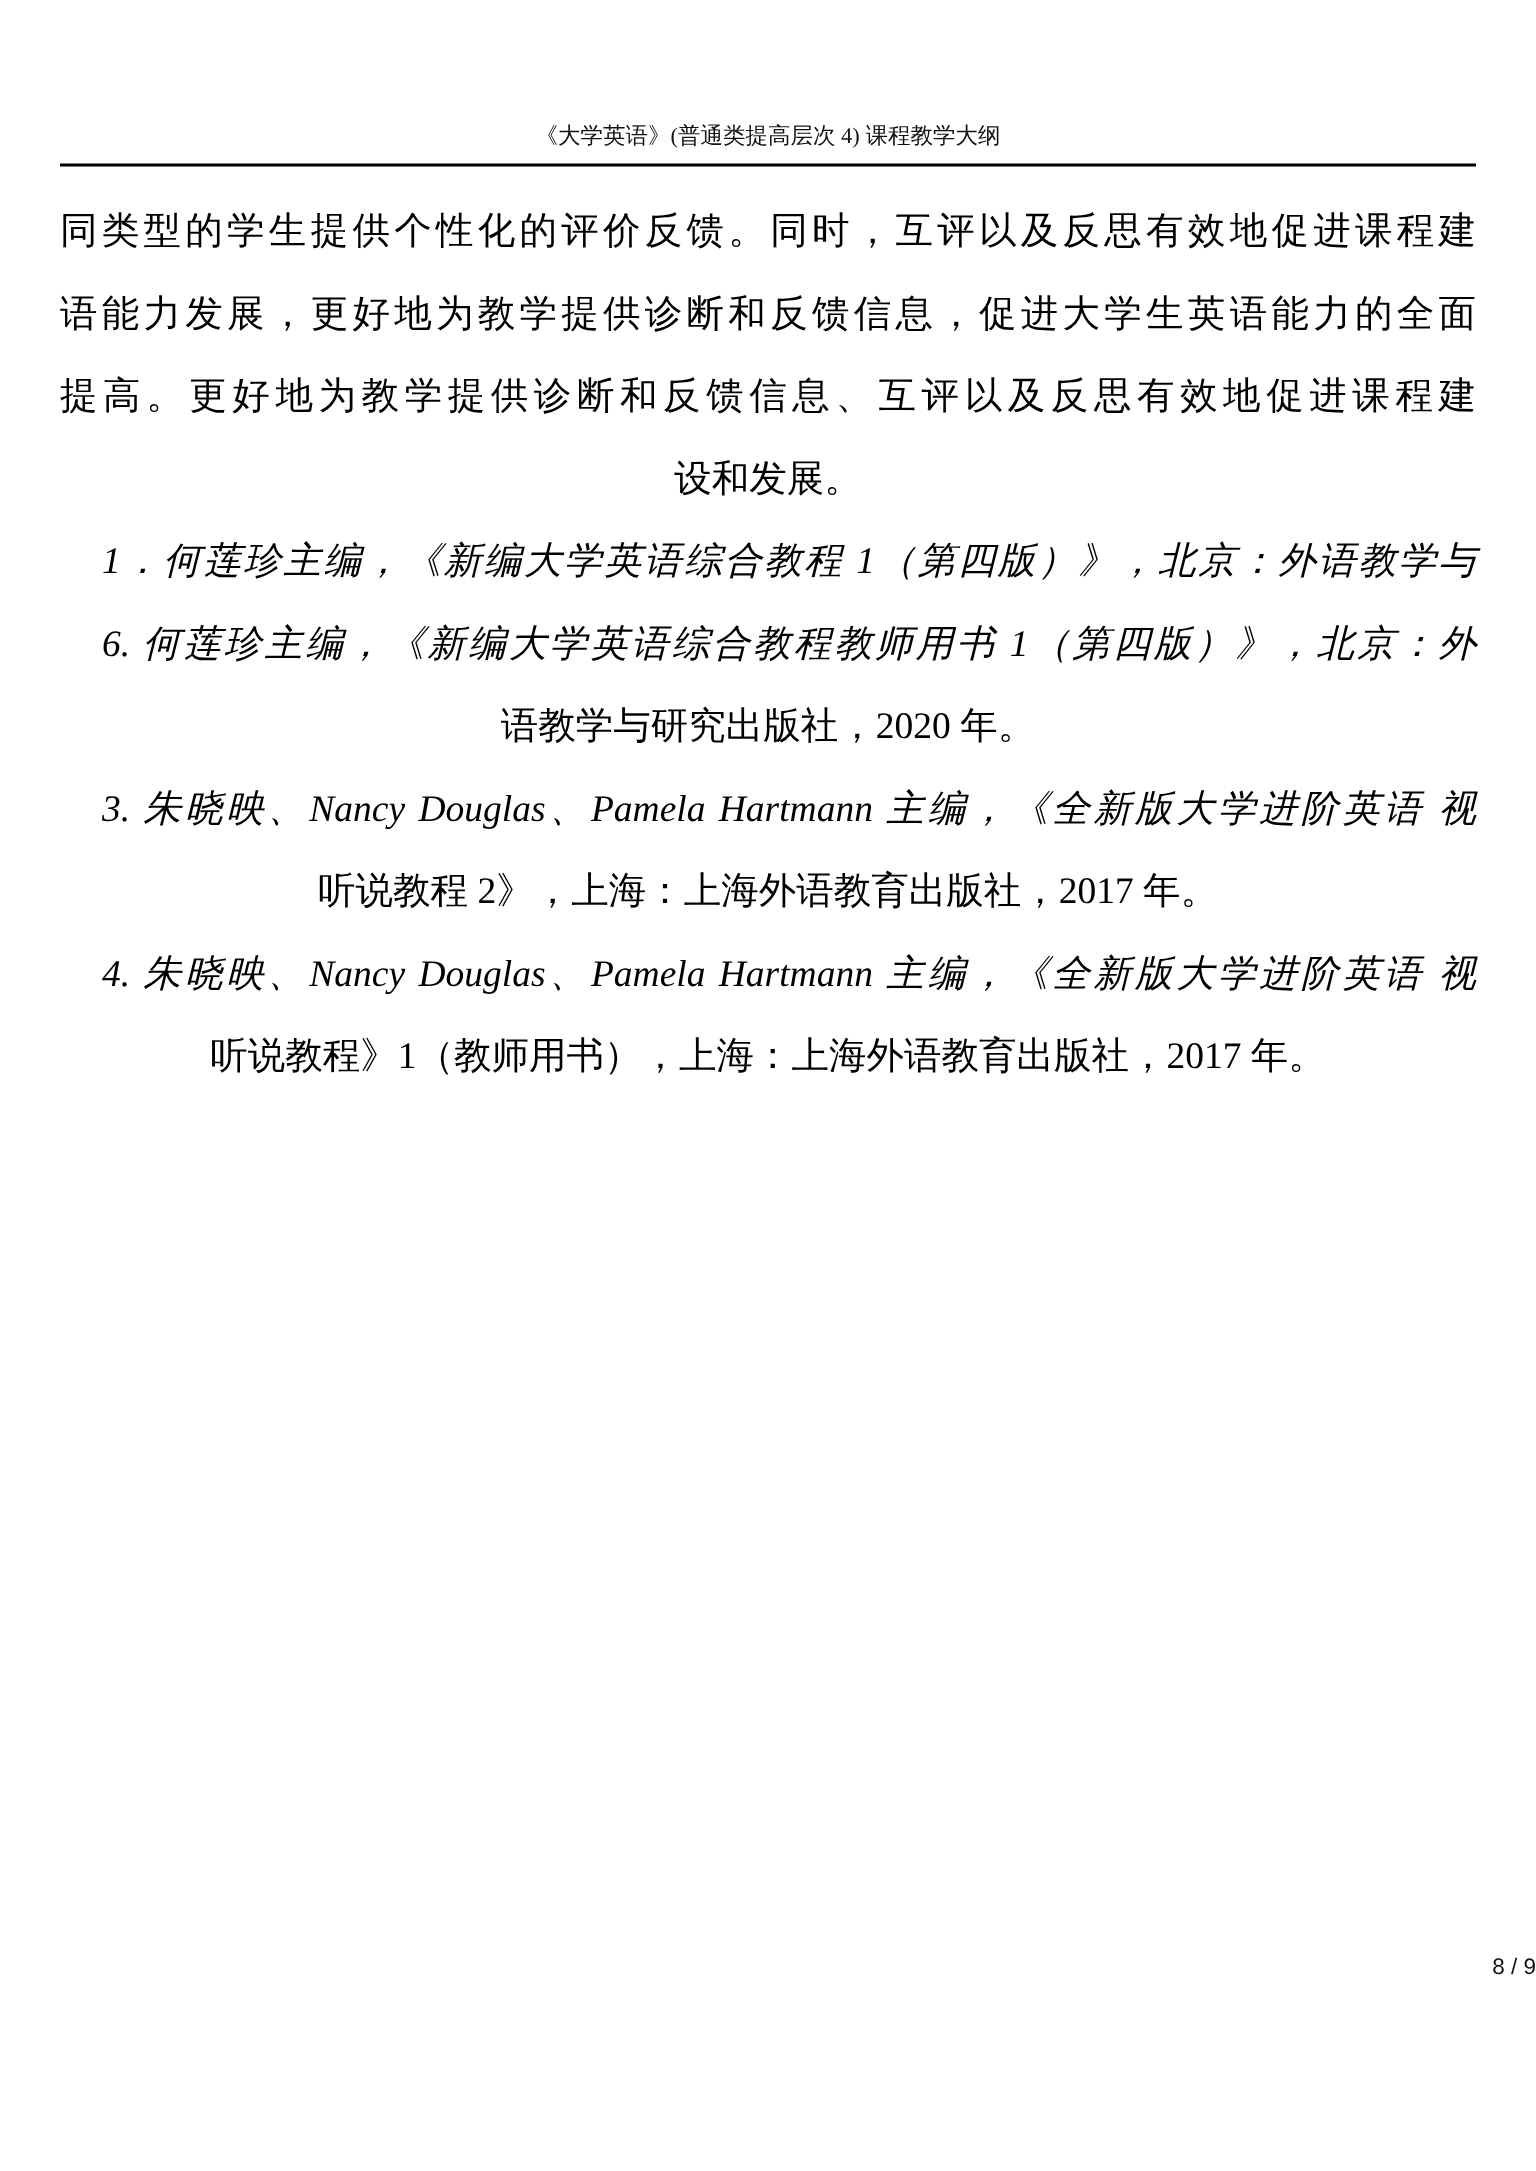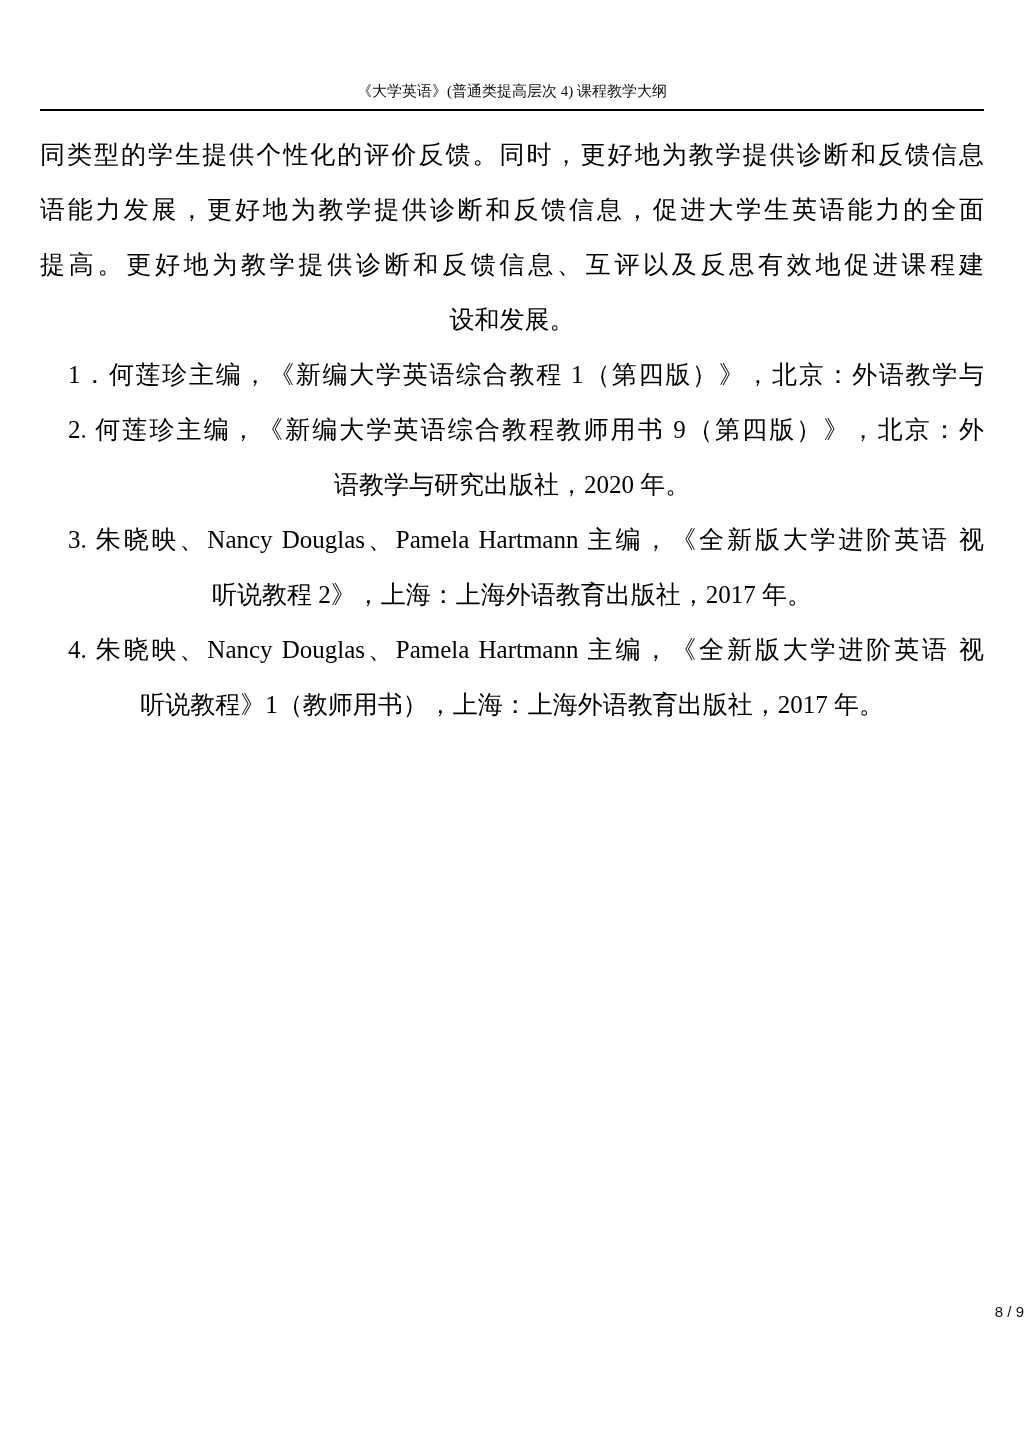--- a/index.html
+++ b/index.html
@@ -40,20 +40,21 @@
     text-align: center;
     white-space: nowrap;
   }
   .line.just {
     white-space: normal;
     text-align: justify;
     text-align-last: justify;
   }
   .ref-first {
     text-indent: 28px;
+    font-style: italic;
   }
   .section-heading {
     margin: 0;
     padding-left: 63px;
     font-size: 25px;
     font-weight: bold;
     line-height: 55px;
   }
   
   .page-footer {
@@ -74,33 +75,33 @@
 
 <div class="page">
 
   <header class="page-header">
     <div class="header-title">《大学英语》(普通类提高层次 4) 课程教学大纲</div>
   </header>
 
   <main class="doc-body">
 
     <div class="paragraph">
-      <div class="line just">同类型的学生提供个性化的评价反馈。同时，更好地为教学提供诊断和反馈信息</div>
+      <div class="line just">同类型的学生提供个性化的评价反馈。同时，互评以及反思有效地促进课程建</div>
       <div class="line just">语能力发展，更好地为教学提供诊断和反馈信息，促进大学生英语能力的全面</div>
       <div class="line just">提高。更好地为教学提供诊断和反馈信息、互评以及反思有效地促进课程建</div>
       <div class="line">设和发展。</div>
     </div>
 
 
     <div class="reference-item">
       <div class="line just ref-first">1．何莲珍主编，《新编大学英语综合教程 1（第四版）》，北京：外语教学与</div>
     </div>
 
     <div class="reference-item">
-      <div class="line just ref-first">2. 何莲珍主编，《新编大学英语综合教程教师用书 9（第四版）》，北京：外</div>
+      <div class="line just ref-first">6. 何莲珍主编，《新编大学英语综合教程教师用书 1（第四版）》，北京：外</div>
       <div class="line">语教学与研究出版社，2020 年。</div>
     </div>
 
     <div class="reference-item">
       <div class="line just ref-first">3. 朱晓映、Nancy Douglas、Pamela Hartmann 主编，《全新版大学进阶英语 视</div>
       <div class="line">听说教程 2》，上海：上海外语教育出版社，2017 年。</div>
     </div>
 
     <div class="reference-item">
       <div class="line just ref-first">4. 朱晓映、Nancy Douglas、Pamela Hartmann 主编，《全新版大学进阶英语 视</div>

